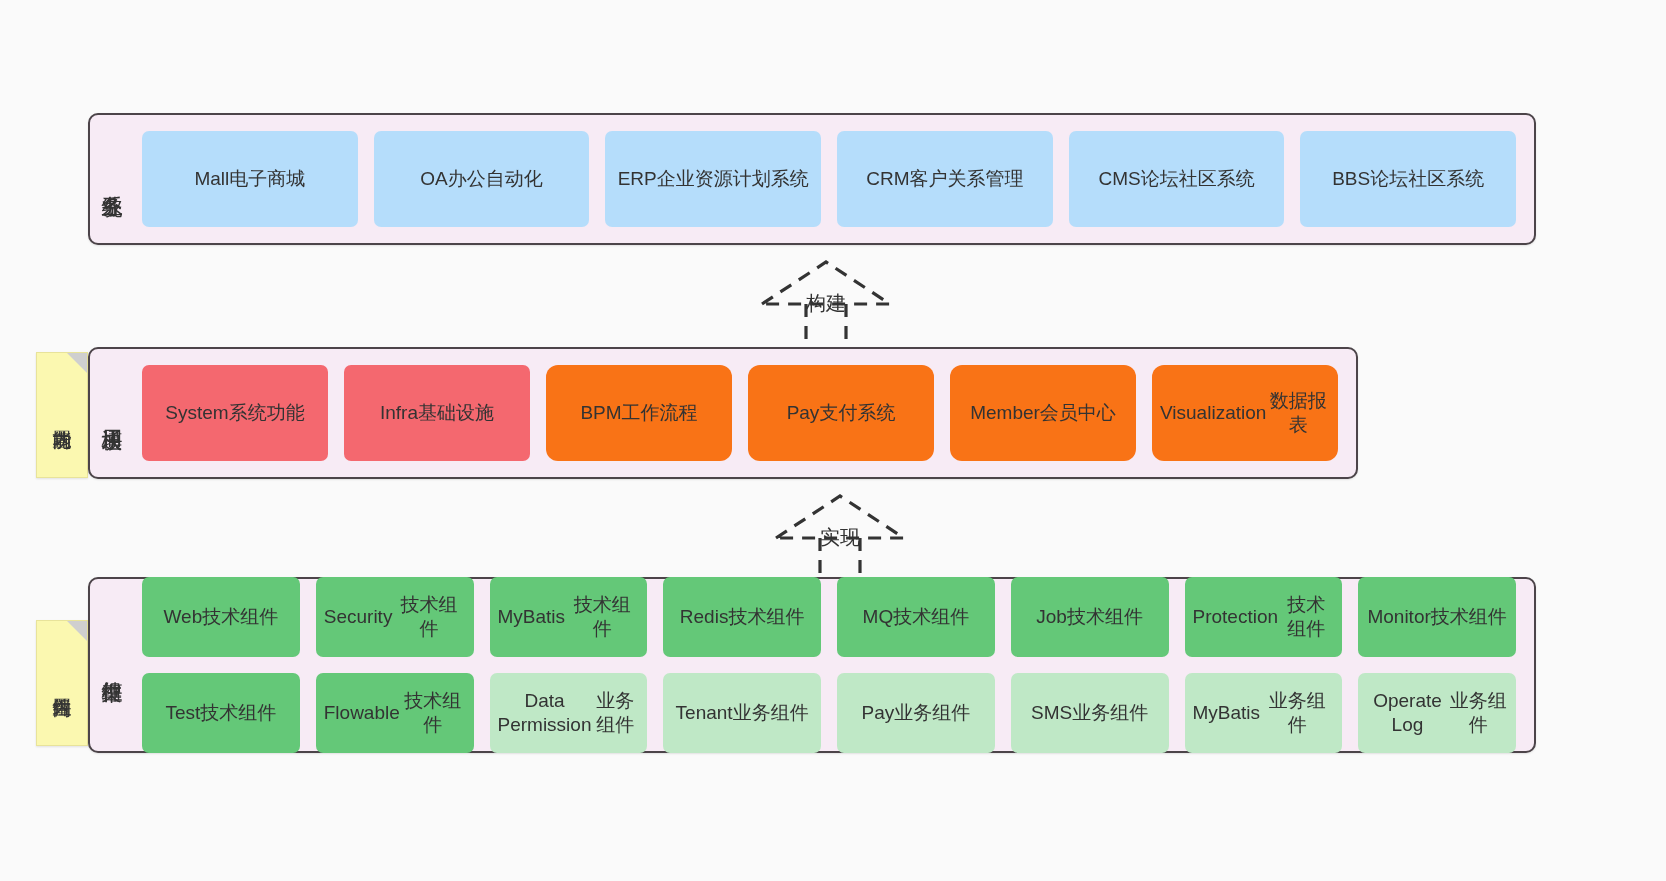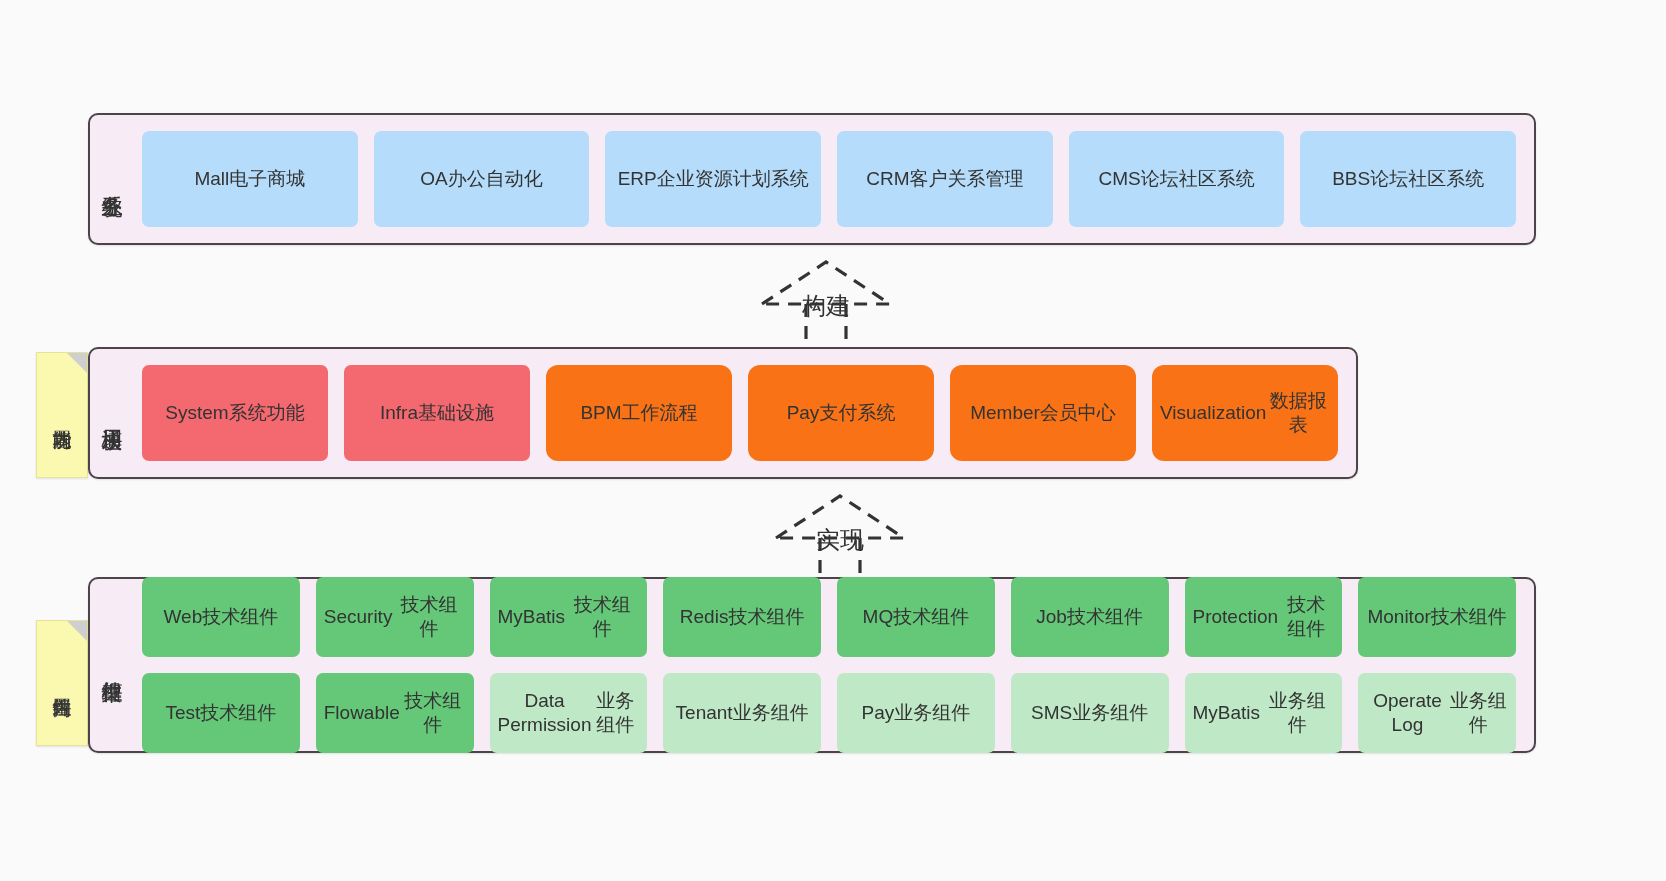--- a/index.html
+++ b/index.html
@@ -127,21 +127,21 @@
     position: absolute;
     width: 160px;
     height: 96px;
   }
   .arrow svg { display: block; overflow: visible; }
   .arrow .arrow-label {
     position: absolute;
     left: 50%;
     transform: translateX(-50%);
     top: 36px;
-    font-size: 24px;
+    font-size: 20px;
     color: #333333;
     background: transparent;
     padding: 0 3px;
     white-space: nowrap;
   }
 </style>
 </head>
 <body>
 
 <div class="canvas">

